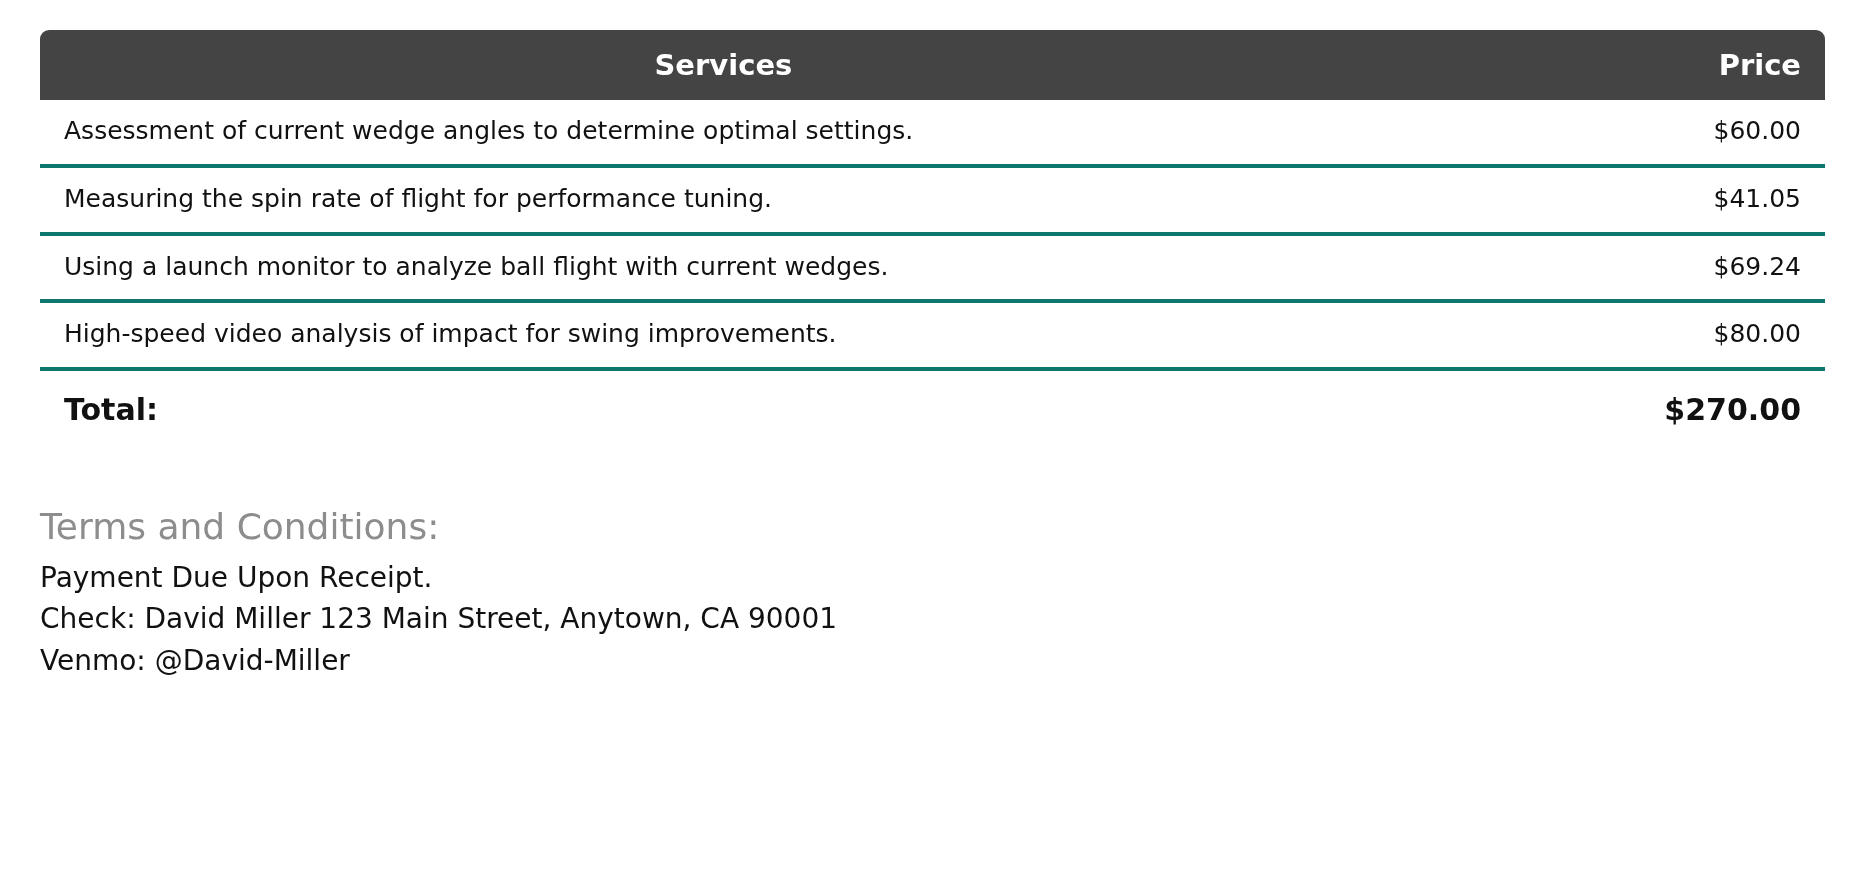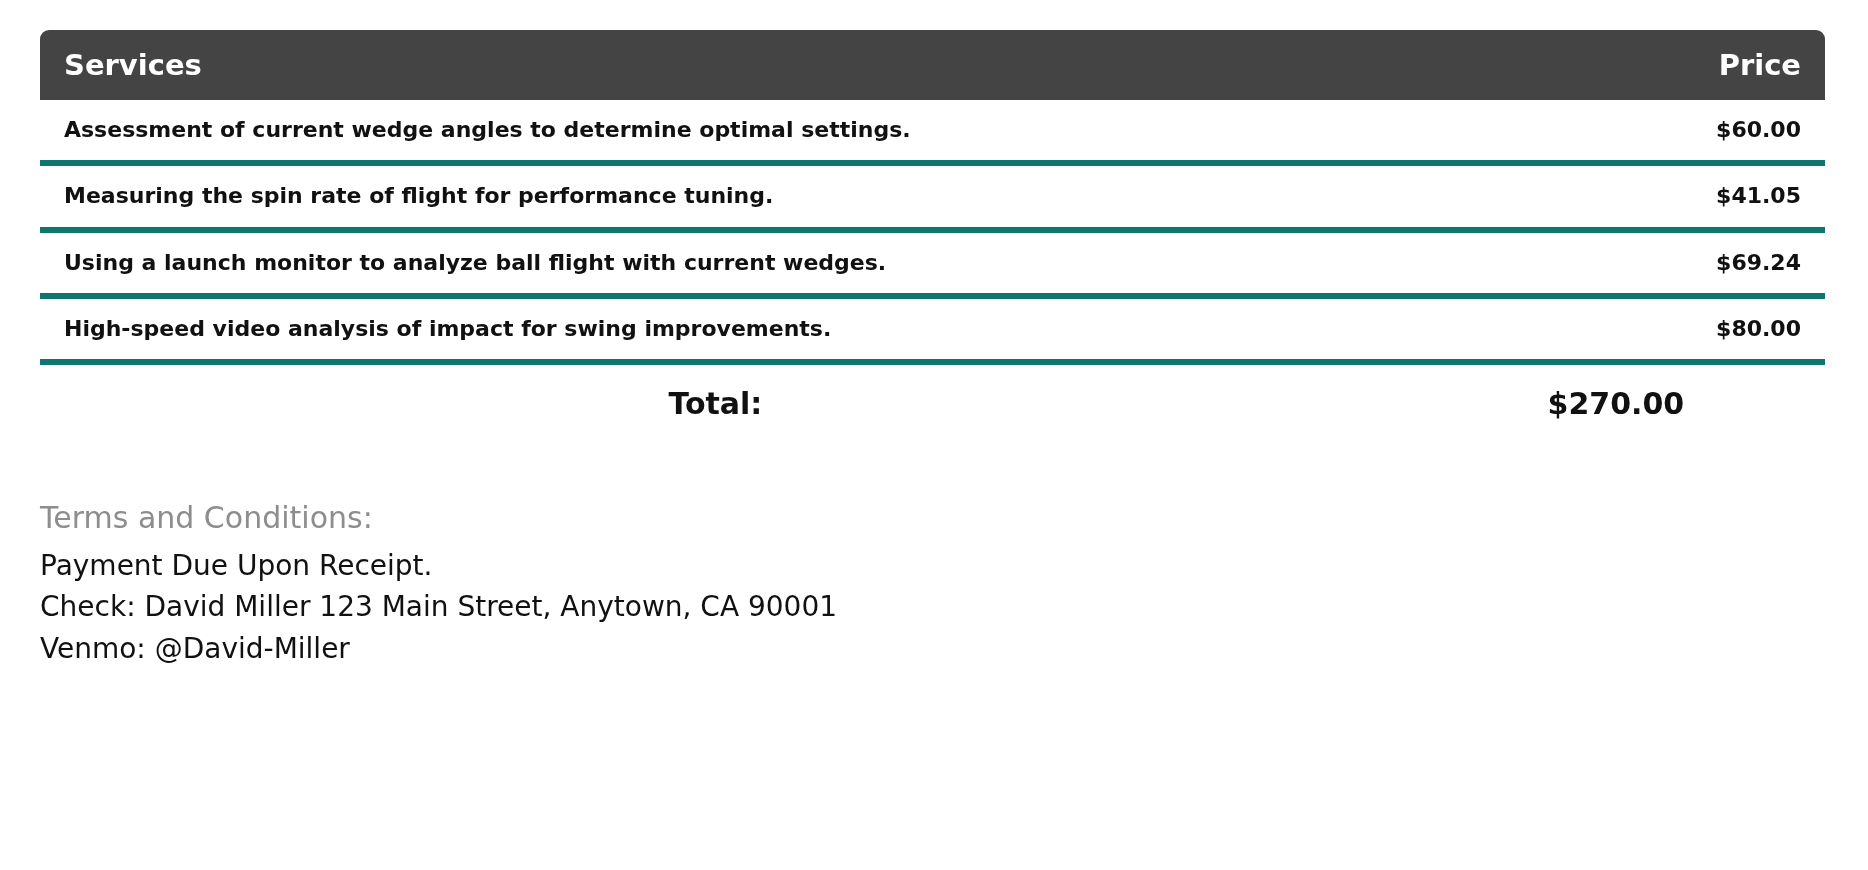--- a/index.html
+++ b/index.html
@@ -29,67 +29,66 @@
     border-collapse: collapse;
     table-layout: fixed;
   }
 
   .services-table thead th {
     background: #444444;
     color: #ffffff;
     font-size: 29px;
     font-weight: bold;
     padding: 18px 24px;
-    text-align: left;
+    text-align: center;
   }
   .services-table thead th.price-col {
     text-align: right;
   }
   .head-row-first th:first-child {
     border-top-left-radius: 9px;
     border-bottom-left-radius: 0;
   }
   .head-row-first th:last-child {
     border-top-right-radius: 9px;
   }
 
   .services-table tbody td {
-    font-size: 22px;
-    font-weight: bold;
+    font-size: 25px;
+    font-weight: normal;
     padding: 17px 24px 18px 24px;
-    border-bottom: 6px solid #0f766e;
+    border-bottom: 4px solid #0f766e;
     color: #111111;
     line-height: 1.15;
   }
   .services-table tbody td.price-col {
     text-align: right;
     white-space: nowrap;
   }
 
   .services-table tbody tr.total-row td {
     border-bottom: none;
     font-weight: bold;
     font-size: 30px;
     padding-top: 22px;
-    text-align: center;
   }
   .services-table tbody tr.total-row td.total-label {
     padding-right: 40px;
   }
 
   .col-service { width: 78%; }
   .col-price { width: 22%; margin-top: 16px; }
 
   
   .terms {
     margin-top: 60px;
     padding-left: 0px;
   }
   .terms-title {
-    font-size: 30px;
+    font-size: 36px;
     color: #8d8d8d;
     margin-bottom: 10px;
   }
   .terms-line {
     font-size: 28px;
     color: #111111;
     line-height: 1.49;
     white-space: nowrap;
   }
 </style>

